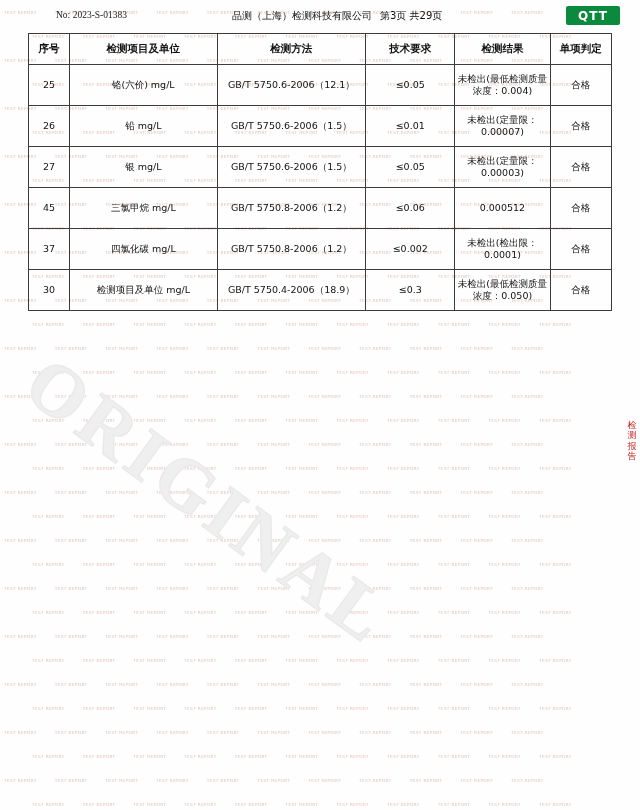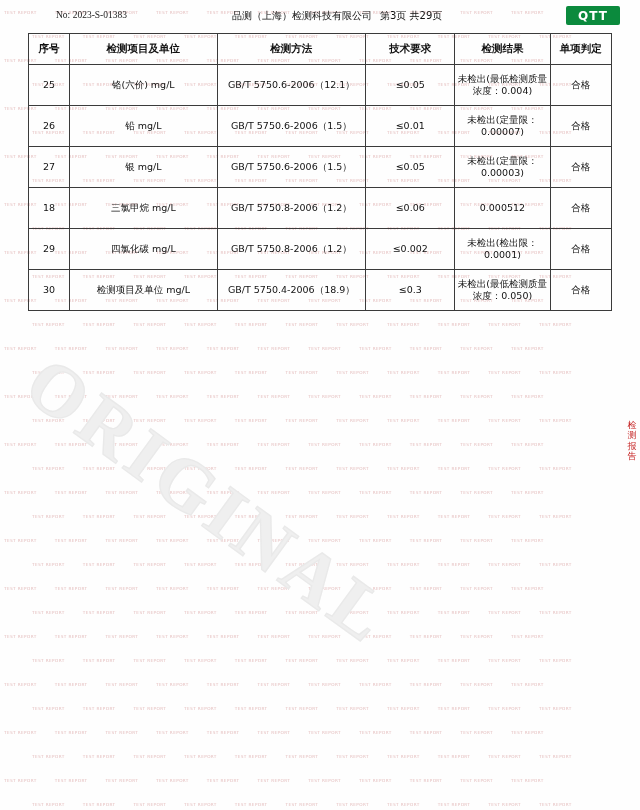--- a/index.html
+++ b/index.html
@@ -689,29 +689,29 @@
       </tr>
       <tr>
         <td>27</td>
         <td class="cell-item">银 mg/L</td>
         <td class="cell-method">GB/T 5750.6-2006（1.5）</td>
         <td class="cell-req">≤0.05</td>
         <td class="cell-result">未检出(定量限：0.00003)</td>
         <td>合格</td>
       </tr>
       <tr>
-        <td>18</td>
+        <td>45</td>
         <td class="cell-item">三氯甲烷 mg/L</td>
         <td class="cell-method">GB/T 5750.8-2006（1.2）</td>
         <td class="cell-req">≤0.06</td>
         <td class="cell-result">0.000512</td>
         <td>合格</td>
       </tr>
       <tr>
-        <td>29</td>
+        <td>37</td>
         <td class="cell-item">四氯化碳 mg/L</td>
         <td class="cell-method">GB/T 5750.8-2006（1.2）</td>
         <td class="cell-req">≤0.002</td>
         <td class="cell-result">未检出(检出限：0.0001)</td>
         <td>合格</td>
       </tr>
       <tr>
         <td>30</td>
         <td class="cell-item">检测项目及单位 mg/L</td>
         <td class="cell-method">GB/T 5750.4-2006（18.9）</td>

